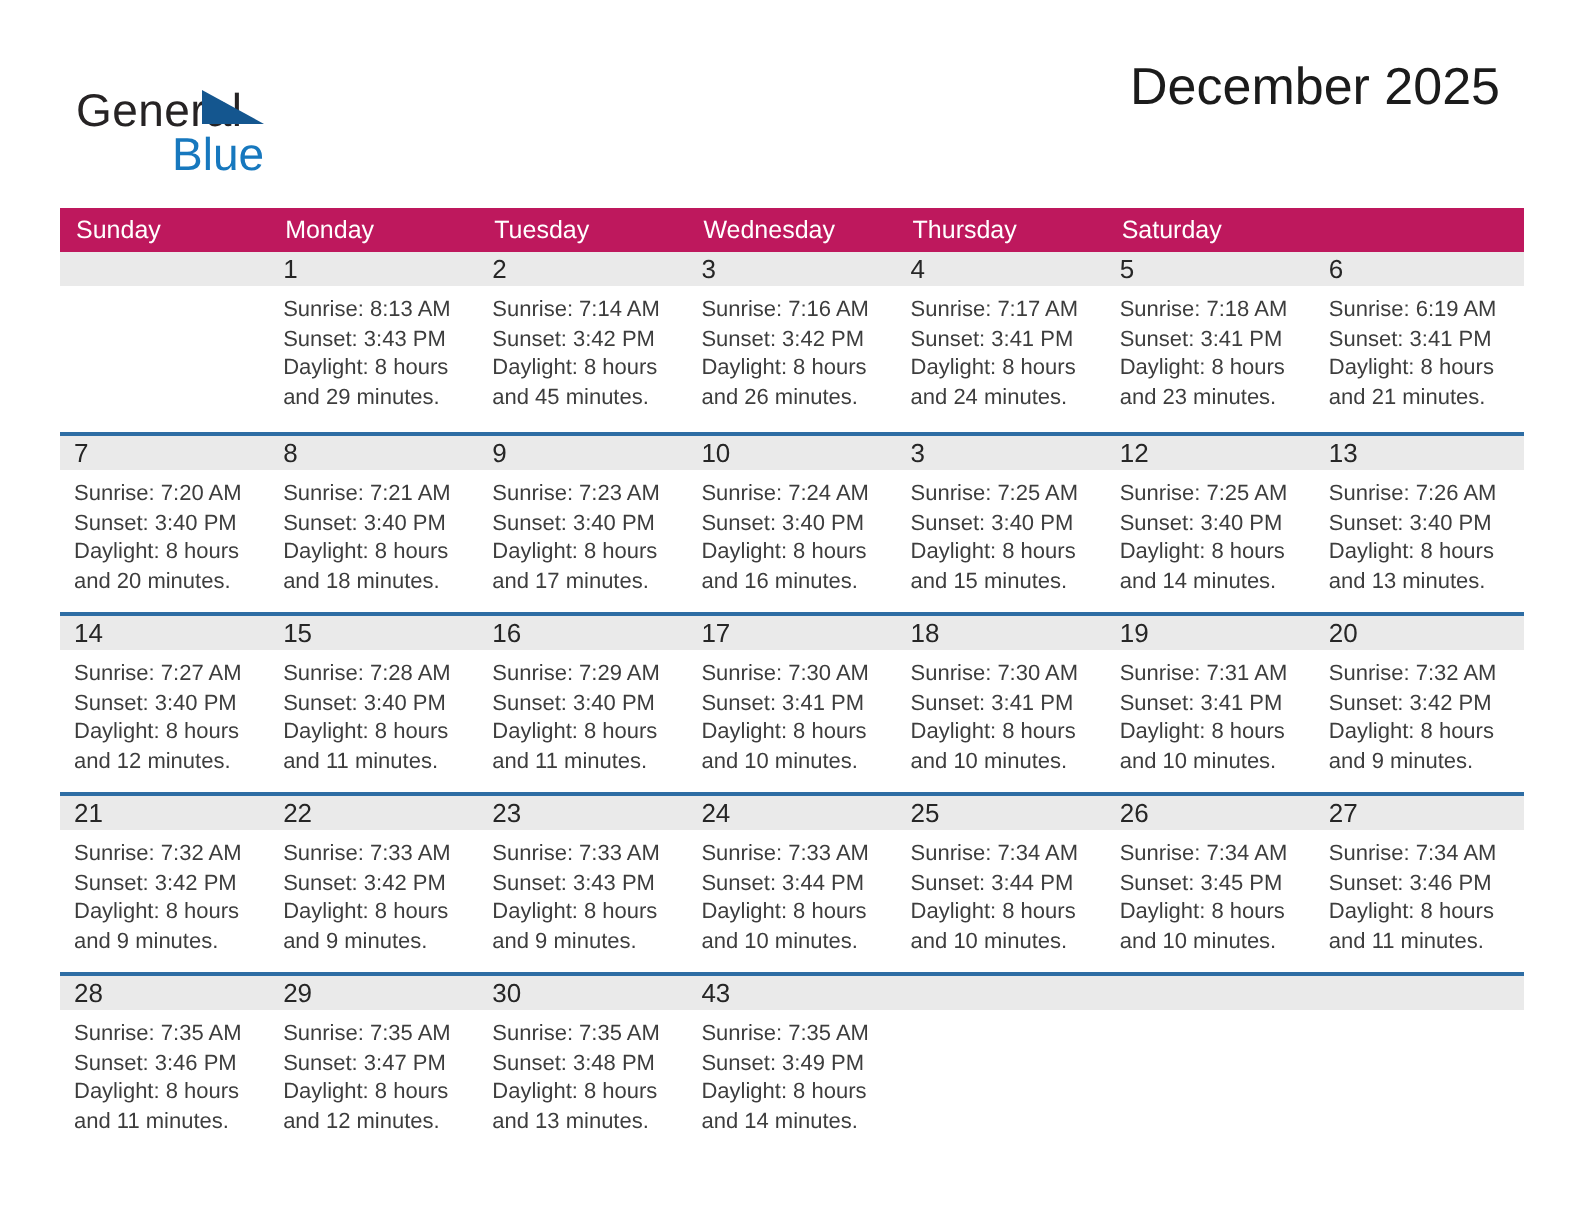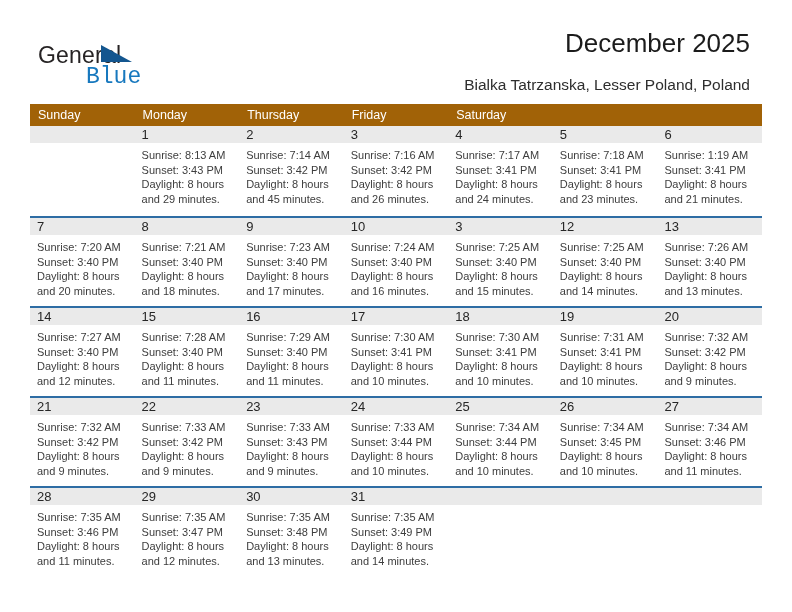--- a/index.html
+++ b/index.html
@@ -4,57 +4,57 @@
 <style>
   html,body{margin:0;padding:0;background:#ffffff;}
   body{width:792px;height:612px;font-family:"Liberation Sans",sans-serif;overflow:hidden;}
   .page{position:relative;width:792px;height:612px;background:#fff;}
 
   
   .logo{position:absolute;left:38px;top:42px;width:140px;height:54px;}
   .logo-general{position:absolute;left:0;top:0;font-size:23px;color:#262324;letter-spacing:.2px;}
   .logo-triangle{position:absolute;left:63px;top:3px;width:31px;height:17px;background:#14568f;
     clip-path:polygon(0 0,100% 100%,0 100%);}
-  .logo-blue{position:absolute;left:48px;top:22px;font-size:23px;color:#1778be;font-family:Liberation Mono, monospace;}
+  .logo-blue{position:absolute;left:48px;top:22px;font-size:23px;color:#1778be;}
 
   
   .title{position:absolute;right:42px;top:28px;font-size:26px;color:#1b1b1b;text-align:left;}
   .subtitle{position:absolute;right:42px;top:76px;font-size:15.5px;color:#2e2e2e;text-align:right;}
 
   
   .calendar{position:absolute;left:30px;top:104px;width:732px;}
-  .dow-row{display:grid;grid-template-columns:repeat(7,1fr);background:#a16207;height:22px;}
+  .dow-row{display:grid;grid-template-columns:repeat(7,1fr);background:#be185d;height:22px;}
   .dow-cell{color:#ffffff;font-size:12.5px;line-height:22px;padding-left:8px;overflow:hidden;}
   .week-row{display:grid;grid-template-columns:repeat(7,1fr);height:90px;box-sizing:border-box;}
   .week-row + .week-row{border-top:2px solid #2e6da4;}
   .day-cell{overflow:hidden;}
   .num-band{height:17px;background:#eaeaea;font-size:13px;color:#262626;
     padding:2px 0 0 7px;box-sizing:border-box;line-height:14px;}
   .day-details{padding:5px 4px 0 7px;font-size:11px;line-height:14.5px;color:#3d3d3d;}
 </style>
 </head>
 <body>
 
 <div class="page">
 
   <div class="logo">
     <span class="logo-general">General</span>
     <span class="logo-triangle"></span>
     <span class="logo-blue">Blue</span>
   </div>
 
   <div class="title">December 2025</div>
-  <div class="subtitle">Bialka Tatrzanska, Lesser Poland, Poland</div>
 
   <div class="calendar">
     <div class="dow-row">
         <div class="dow-cell">Sunday</div>
         <div class="dow-cell">Monday</div>
+        <div class="dow-cell">Tuesday</div>
+        <div class="dow-cell">Wednesday</div>
         <div class="dow-cell">Thursday</div>
-        <div class="dow-cell">Friday</div>
         <div class="dow-cell">Saturday</div>
       </div>
     <div>
         <div class="week-row">
           <div class="day-cell">
             <div class="num-band"></div>
             <div class="day-details"></div>
           </div>
           <div class="day-cell">
             <div class="num-band">1</div>
@@ -97,21 +97,21 @@
             <div class="day-details">
               <div class="detail-line">Sunrise: 7:18 AM</div>
               <div class="detail-line">Sunset: 3:41 PM</div>
               <div class="detail-line">Daylight: 8 hours</div>
               <div class="detail-line">and 23 minutes.</div>
             </div>
           </div>
           <div class="day-cell">
             <div class="num-band">6</div>
             <div class="day-details">
-              <div class="detail-line">Sunrise: 1:19 AM</div>
+              <div class="detail-line">Sunrise: 6:19 AM</div>
               <div class="detail-line">Sunset: 3:41 PM</div>
               <div class="detail-line">Daylight: 8 hours</div>
               <div class="detail-line">and 21 minutes.</div>
             </div>
           </div>
         </div>
         <div class="week-row">
           <div class="day-cell">
             <div class="num-band">7</div>
             <div class="day-details">
@@ -328,21 +328,21 @@
           <div class="day-cell">
             <div class="num-band">30</div>
             <div class="day-details">
               <div class="detail-line">Sunrise: 7:35 AM</div>
               <div class="detail-line">Sunset: 3:48 PM</div>
               <div class="detail-line">Daylight: 8 hours</div>
               <div class="detail-line">and 13 minutes.</div>
             </div>
           </div>
           <div class="day-cell">
-            <div class="num-band">31</div>
+            <div class="num-band">43</div>
             <div class="day-details">
               <div class="detail-line">Sunrise: 7:35 AM</div>
               <div class="detail-line">Sunset: 3:49 PM</div>
               <div class="detail-line">Daylight: 8 hours</div>
               <div class="detail-line">and 14 minutes.</div>
             </div>
           </div>
           <div class="day-cell">
             <div class="num-band"></div>
             <div class="day-details"></div>

